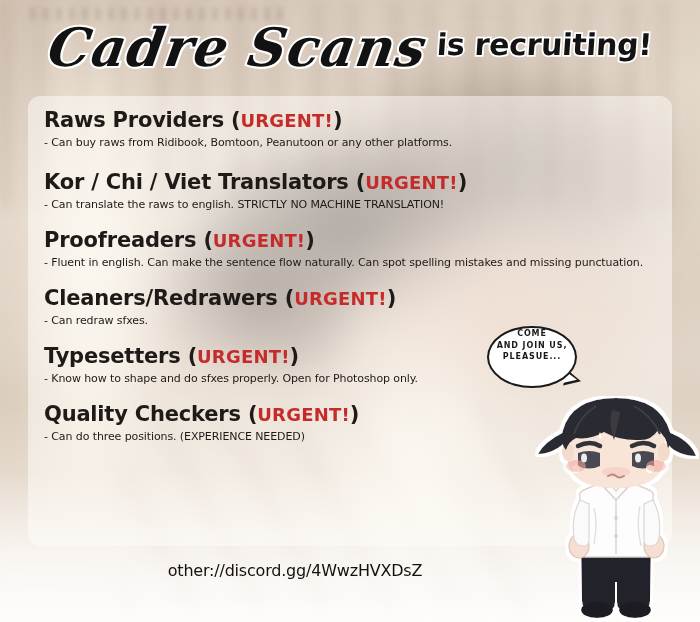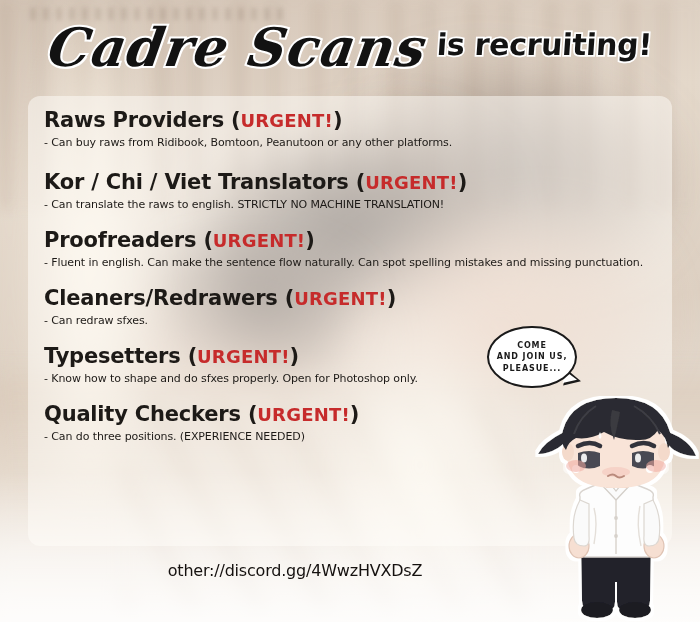--- a/index.html
+++ b/index.html
@@ -195,21 +195,21 @@
   .footer .link { display:block; }
 
   
   .bubble {
     position:absolute;
     left:487px; top:326px;
     width:90px; height:62px;
     background:#ffffff;
     border:2px solid #1a1a1a;
     border-radius:46px / 32px;
-    display:flex; align-items:center; justify-content:center;
+    display:flex; align-items:flex-start; justify-content:center;
     text-align:center;
   }
   .bubble-text {
     font-family:"DejaVu Sans", sans-serif;
     font-size:8px;
     font-weight:600;
     letter-spacing:.9px;
     color:#1a1a1a;
     line-height:1.45;
     white-space:pre-line;

